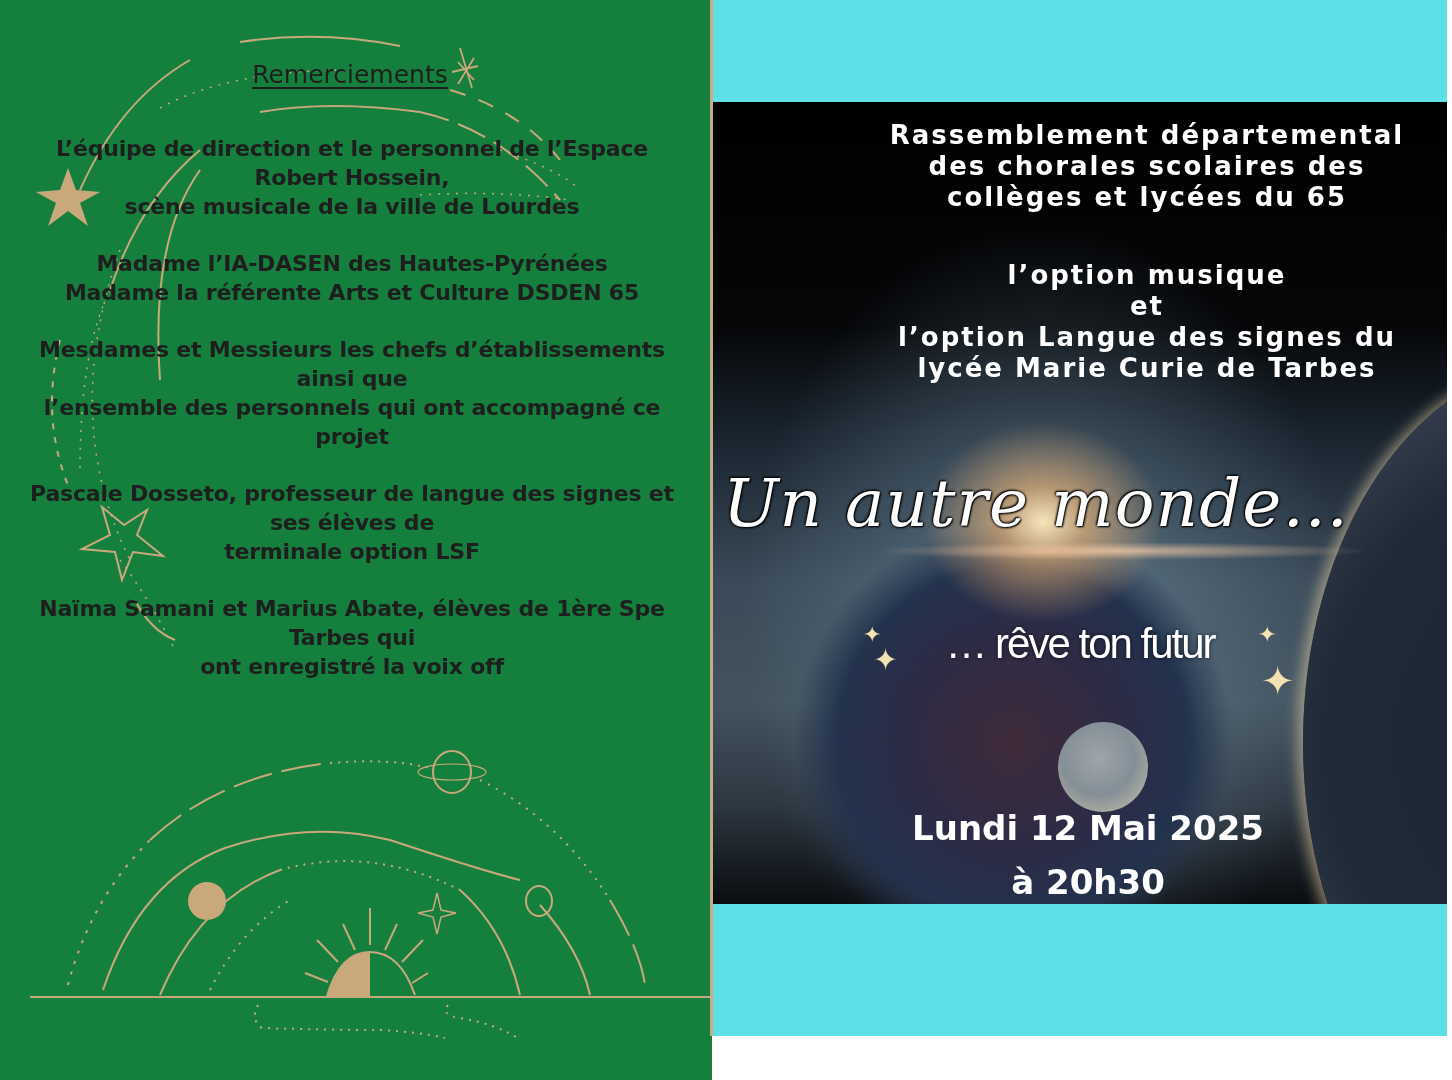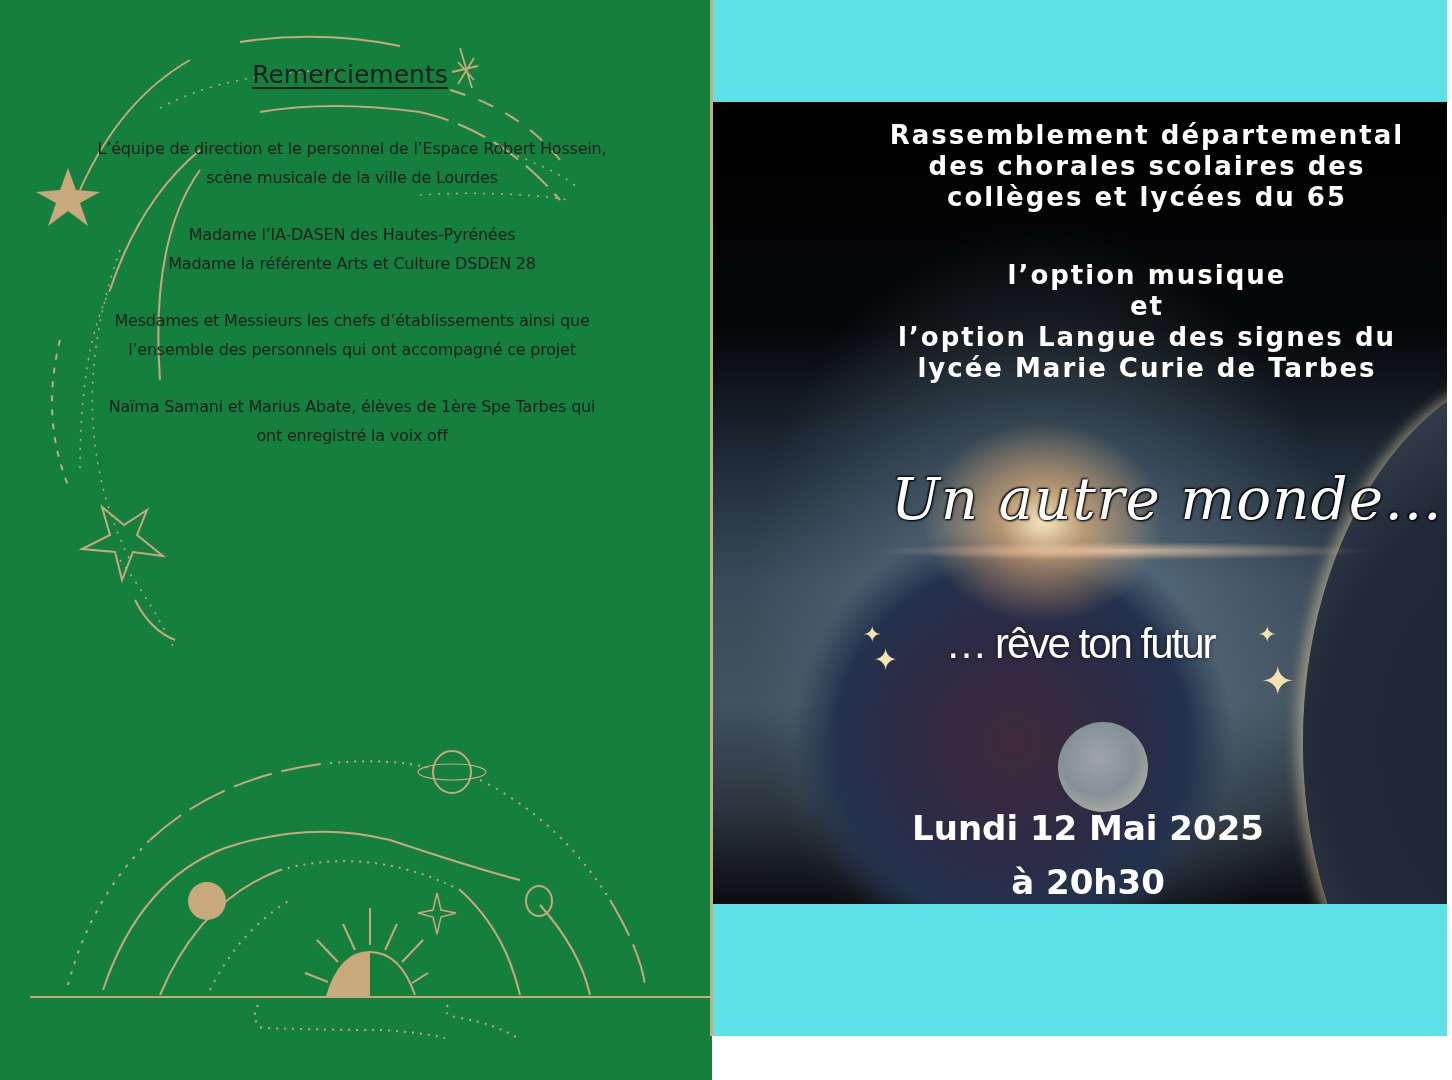--- a/index.html
+++ b/index.html
@@ -9,22 +9,22 @@
   
   .left-page { position: absolute; left: 0; top: 0; width: 712px; height: 1080px; background: #15803d; }
   .left-deco { position: absolute; left: 0; top: 0; width: 712px; height: 1080px; }
   .thanks-title {
     position: absolute; left: 0; width: 700px; top: 60px; text-align: center;
     font-size: 25px; color: #1e1e1e; text-decoration: underline; text-underline-offset: 4px;
     text-decoration-thickness: 2px;
   }
   .thanks-list { position: absolute; left: 12px; width: 680px; top: 134px; }
   .thanks-item {
-    text-align: center; font-size: 16px; line-height: 29px; color: #1e1e1e;
-    margin-bottom: 28px; white-space: pre-line; letter-spacing: -0.2px;
+    text-align: center; font-size: 22px; line-height: 29px; color: #1e1e1e;
+    margin-bottom: 28px; white-space: pre-line; letter-spacing: -0.2px; font-weight: bold;
   }
 
   .divider-line { position: absolute; left: 710px; top: 0; width: 3px; height: 1036px; background: #c9ab84; }
 
   
   .poster { position: absolute; left: 713px; top: 0; width: 734px; height: 1036px; background: #5ee1e6; overflow: hidden; }
   .poster-image {
     position: absolute; left: 0; top: 102px; width: 734px; height: 802px; overflow: hidden;
     background:
       radial-gradient(ellipse 120px 100px at 330px 420px, rgba(255,235,190,0.95) 0%, rgba(255,190,120,0.6) 35%, rgba(255,150,80,0) 100%),
@@ -48,23 +48,23 @@
   }
 
   .poster-heading {
     position: absolute; left: 0; width: 868px; text-align: center; color: #ffffff;
     font-family: "DejaVu Sans", sans-serif; font-weight: bold; letter-spacing: 2px;
     font-size: 26px; line-height: 31px; white-space: pre-line;
   }
   .heading-1 { top: 120px; }
   .heading-2 { top: 260px; }
   .script-title {
-    position: absolute; left: 10px; width: 720px; top: 465px; text-align: right;
+    position: absolute; left: 10px; width: 720px; top: 465px; text-align: left;
     font-family: "DejaVu Serif", serif; font-style: italic; color: #ffffff;
-    font-size: 58px; letter-spacing: 1px;
+    font-size: 66px; letter-spacing: 1px;
     text-shadow: 0 0 3px #000, 1px 1px 2px #000, -1px -1px 2px #000;
   }
   .subtitle {
     position: absolute; left: 0; width: 734px; top: 620px; text-align: center;
     font-family: "Liberation Sans", sans-serif; color: #ffffff; font-size: 42px; letter-spacing: -2px;
     text-shadow: 0 0 4px rgba(0,0,0,0.6);
   }
   .date-line {
     position: absolute; left: 0; width: 750px; text-align: center; color: #ffffff;
     font-family: "DejaVu Sans", sans-serif; font-weight: bold; font-size: 34px;
@@ -137,23 +137,25 @@
     <path d="M327 996 Q340 952 370 952 L370 996 Z" fill="#c9a87c"></path>
     <ellipse cx="207" cy="901" rx="19" ry="19" fill="#c9a87c"></ellipse>
   </svg>
 
   <div class="thanks-title">Remerciements</div>
 
   <div class="thanks-list">
     <p class="thanks-item">L’équipe de direction et le personnel de l’Espace Robert Hossein,
 scène musicale de la ville de Lourdes</p>
     <p class="thanks-item">Madame l’IA-DASEN  des Hautes-Pyrénées
-Madame la référente Arts et Culture DSDEN 28</p>
+Madame la référente Arts et Culture DSDEN 65</p>
     <p class="thanks-item">Mesdames et Messieurs les chefs d’établissements ainsi que
 l’ensemble des personnels qui ont accompagné ce projet</p>
+    <p class="thanks-item">Pascale Dosseto, professeur de langue des signes et ses élèves de
+terminale option LSF</p>
     <p class="thanks-item">Naïma Samani et Marius Abate, élèves de 1ère Spe Tarbes qui
 ont enregistré la voix off</p>
   </div>
 </div>
 
 <div class="divider-line"></div>
 
 <div class="poster">
   <div class="poster-image">
     <div class="planet-right"></div>

